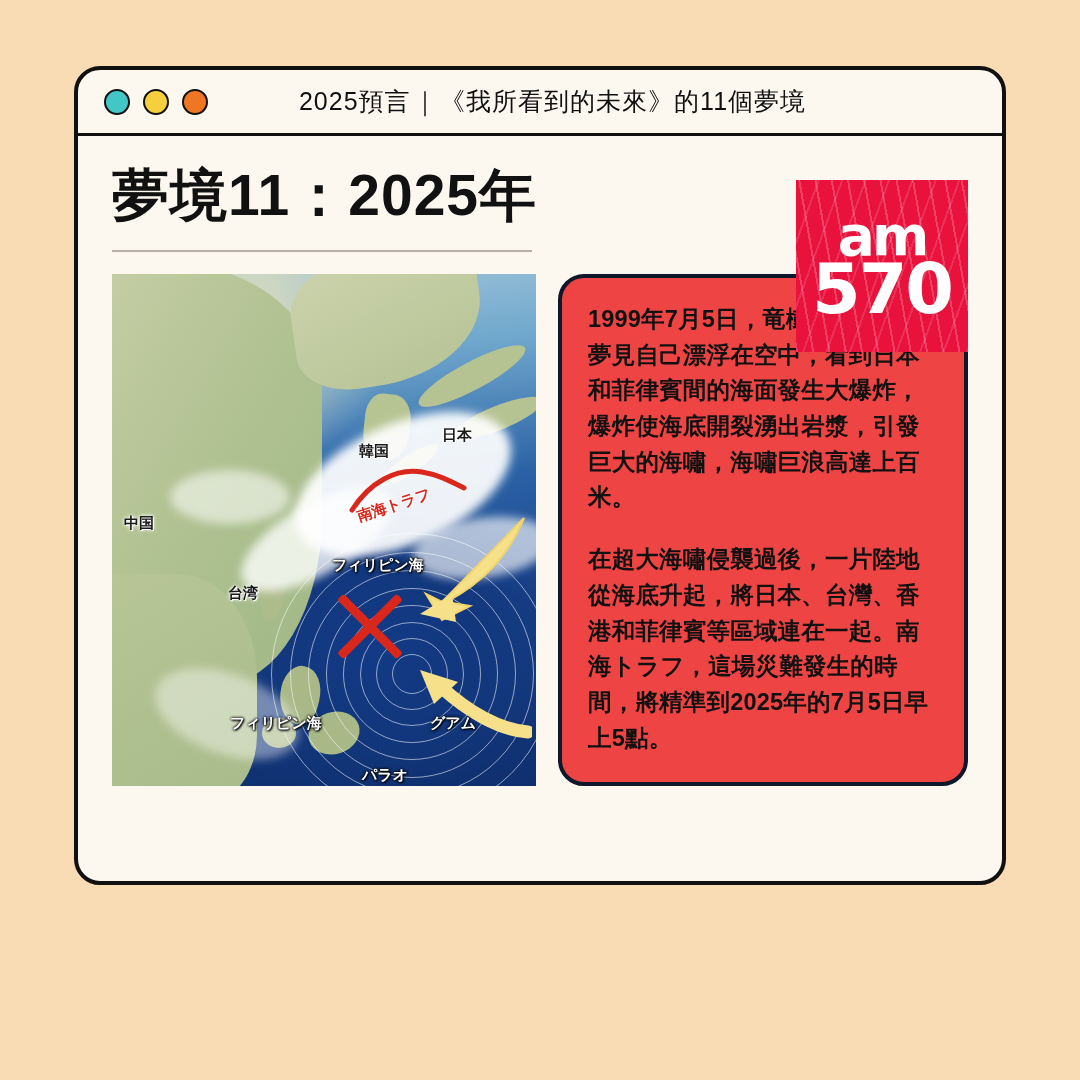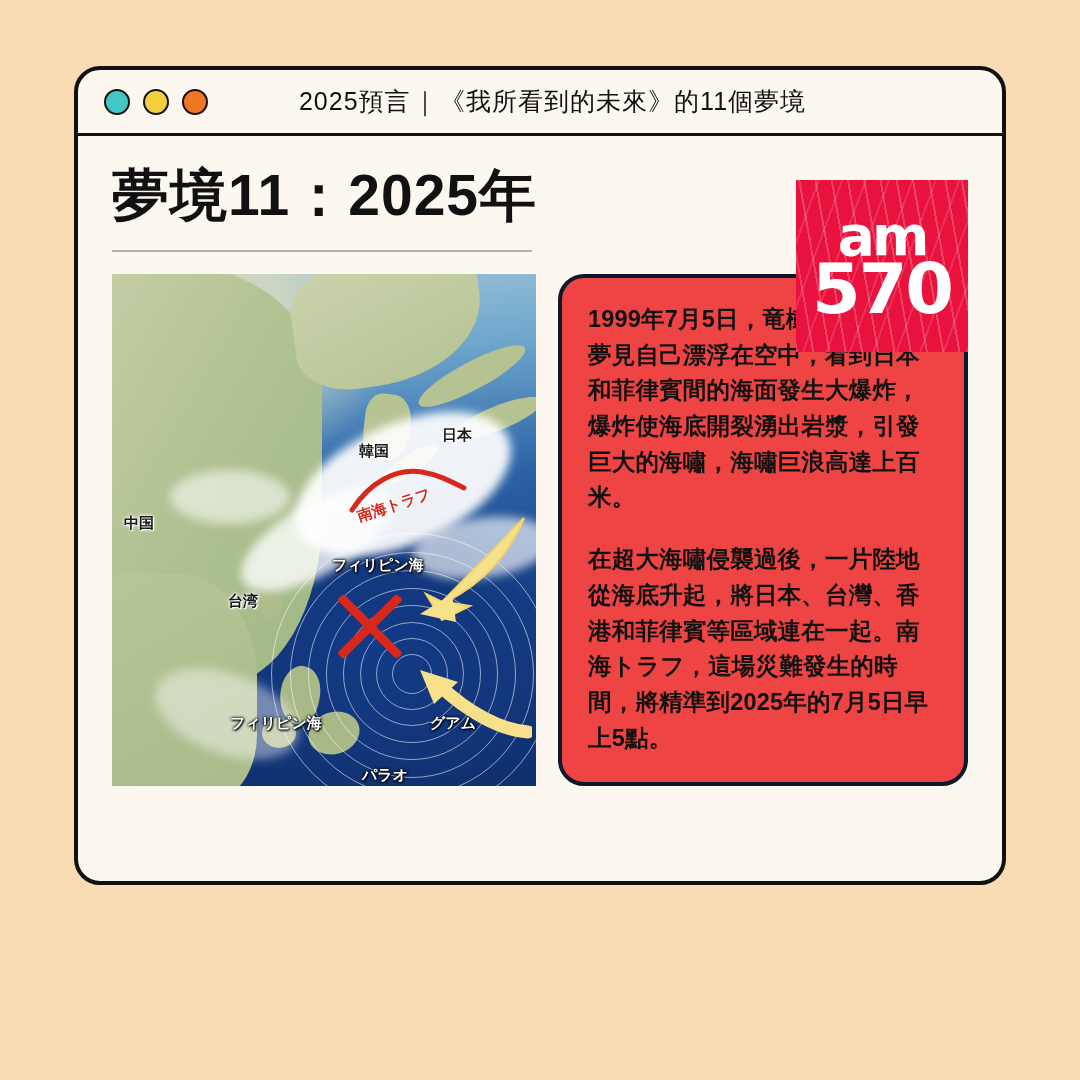--- a/index.html
+++ b/index.html
@@ -386,21 +386,21 @@
       <div class="arrow" style="left:292px; top:378px;">
         <svg width="128" height="92" viewBox="0 0 128 92">
           <path d="M124 80 C 96 78, 64 60, 36 34" fill="none" stroke="#f7e08a" stroke-width="13" stroke-linecap="round"></path>
           <path d="M16 18 L 54 30 L 30 52 Z" fill="#f7e08a"></path>
         </svg>
       </div>
 
       <div class="map-label dark" style="left:247px; top:148px;margin-top:20px;">韓国</div>
       <div class="map-label dark" style="left:330px; top:152px;text-align:center;">日本</div>
       <div class="map-label dark" style="left:12px; top:240px;">中国</div>
-      <div class="map-label dark" style="left:116px; top:318px;">台湾</div>
+      <div class="map-label dark" style="left:116px; top:310px;">台湾</div>
       <div class="map-label red" style="left:244px; top:222px; transform:rotate(-18deg);">南海トラフ</div>
       <div class="map-label" style="left:220px; top:282px;">フィリピン海</div>
       <div class="map-label" style="left:118px; top:440px;">フィリピン海</div>
       <div class="map-label" style="left:318px; top:440px;text-align:right;">グアム</div>
       <div class="map-label" style="left:250px; top:492px;">パラオ</div>
     </div>
 
     <div class="panel">
       <p>1999年7月5日，竜樹諒在7月5日夢見自己漂浮在空中，看到日本和菲律賓間的海面發生大爆炸，爆炸使海底開裂湧出岩漿，引發巨大的海嘯，海嘯巨浪高達上百米。</p>
       <p>在超大海嘯侵襲過後，一片陸地從海底升起，將日本、台灣、香港和菲律賓等區域連在一起。南海トラフ，這場災難發生的時間，將精準到2025年的7月5日早上5點。</p>

